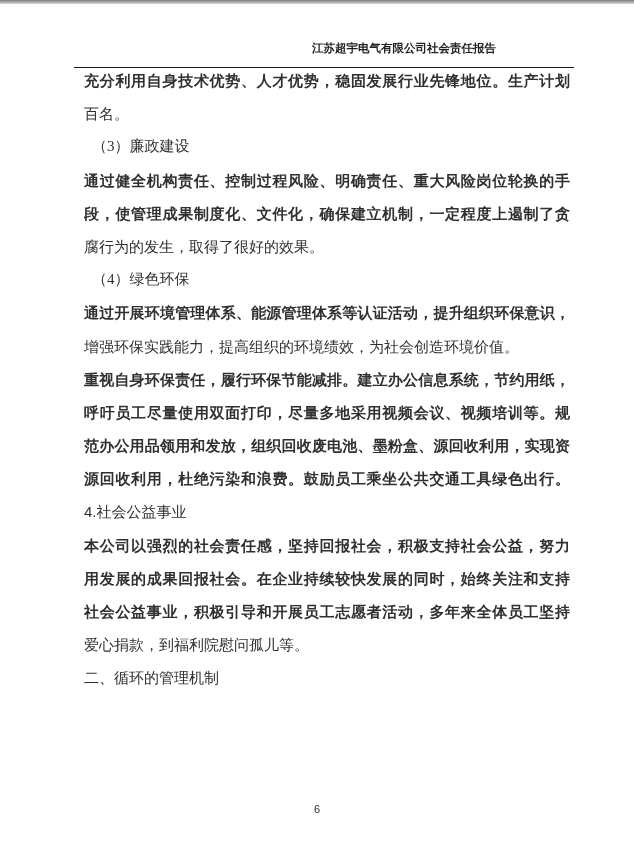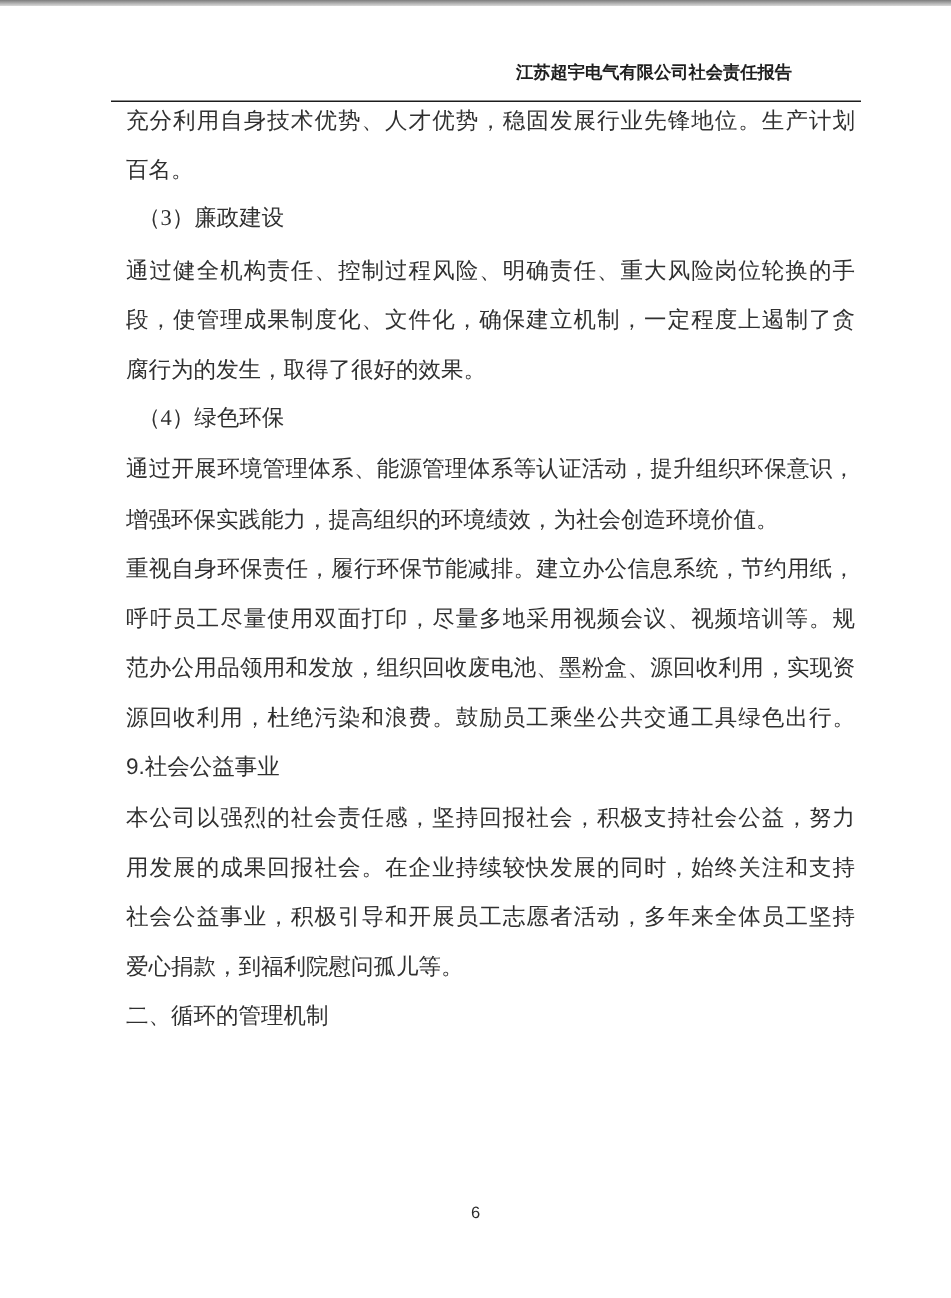--- a/index.html
+++ b/index.html
@@ -24,21 +24,20 @@
   }
   .page-header {
     position: absolute;
     top: 41px;
     left: 312px;
     font-size: 11.5px;
     font-weight: bold;
     color: #1f1f1f;
     letter-spacing: 0px;
     white-space: nowrap;
-    margin-left: 32px;
   }
   .header-rule {
     position: absolute;
     top: 67px;
     left: 74px;
     width: 500px;
     height: 0;
     border-top: 1.6px solid #1c1c1c;
   }
   .body-text {
@@ -54,20 +53,21 @@
     line-height: 33.2px;
     white-space: nowrap;
     text-align: left;
   }
   .line.fill {
     white-space: normal;
     text-align: justify;
     text-align-last: justify;
     text-justify: inter-ideograph;
     overflow: hidden;
+    font-weight: bold;
   }
   .line.indent-1 { padding-left: 8px; font-family: Liberation Serif, serif; }
   .line.indent-2 { padding-left: 18px; }
   .page-number {
     position: absolute;
     top: 803px;
     left: 0;
     width: 634px;
     text-align: center;
     font-size: 11px;
@@ -92,21 +92,21 @@
     <div class="line fill">通过健全机构责任、控制过程风险、明确责任、重大风险岗位轮换的手</div>
     <div class="line fill">段，使管理成果制度化、文件化，确保建立机制，一定程度上遏制了贪</div>
     <div class="line">腐行为的发生，取得了很好的效果。</div>
     <div class="line indent-1">（4）绿色环保</div>
     <div class="line fill">通过开展环境管理体系、能源管理体系等认证活动，提升组织环保意识，</div>
     <div class="line">增强环保实践能力，提高组织的环境绩效，为社会创造环境价值。</div>
     <div class="line fill">重视自身环保责任，履行环保节能减排。建立办公信息系统，节约用纸，</div>
     <div class="line fill">呼吁员工尽量使用双面打印，尽量多地采用视频会议、视频培训等。规</div>
     <div class="line fill">范办公用品领用和发放，组织回收废电池、墨粉盒、源回收利用，实现资</div>
     <div class="line fill">源回收利用，杜绝污染和浪费。鼓励员工乘坐公共交通工具绿色出行。</div>
-    <div class="line">9.社会公益事业</div>
+    <div class="line">4.社会公益事业</div>
     <div class="line fill">本公司以强烈的社会责任感，坚持回报社会，积极支持社会公益，努力</div>
     <div class="line fill">用发展的成果回报社会。在企业持续较快发展的同时，始终关注和支持</div>
     <div class="line fill">社会公益事业，积极引导和开展员工志愿者活动，多年来全体员工坚持</div>
     <div class="line">爱心捐款，到福利院慰问孤儿等。</div>
     <div class="line">二、循环的管理机制</div>
   </div>
 
   <div class="page-number">6</div>
 
 </div>

